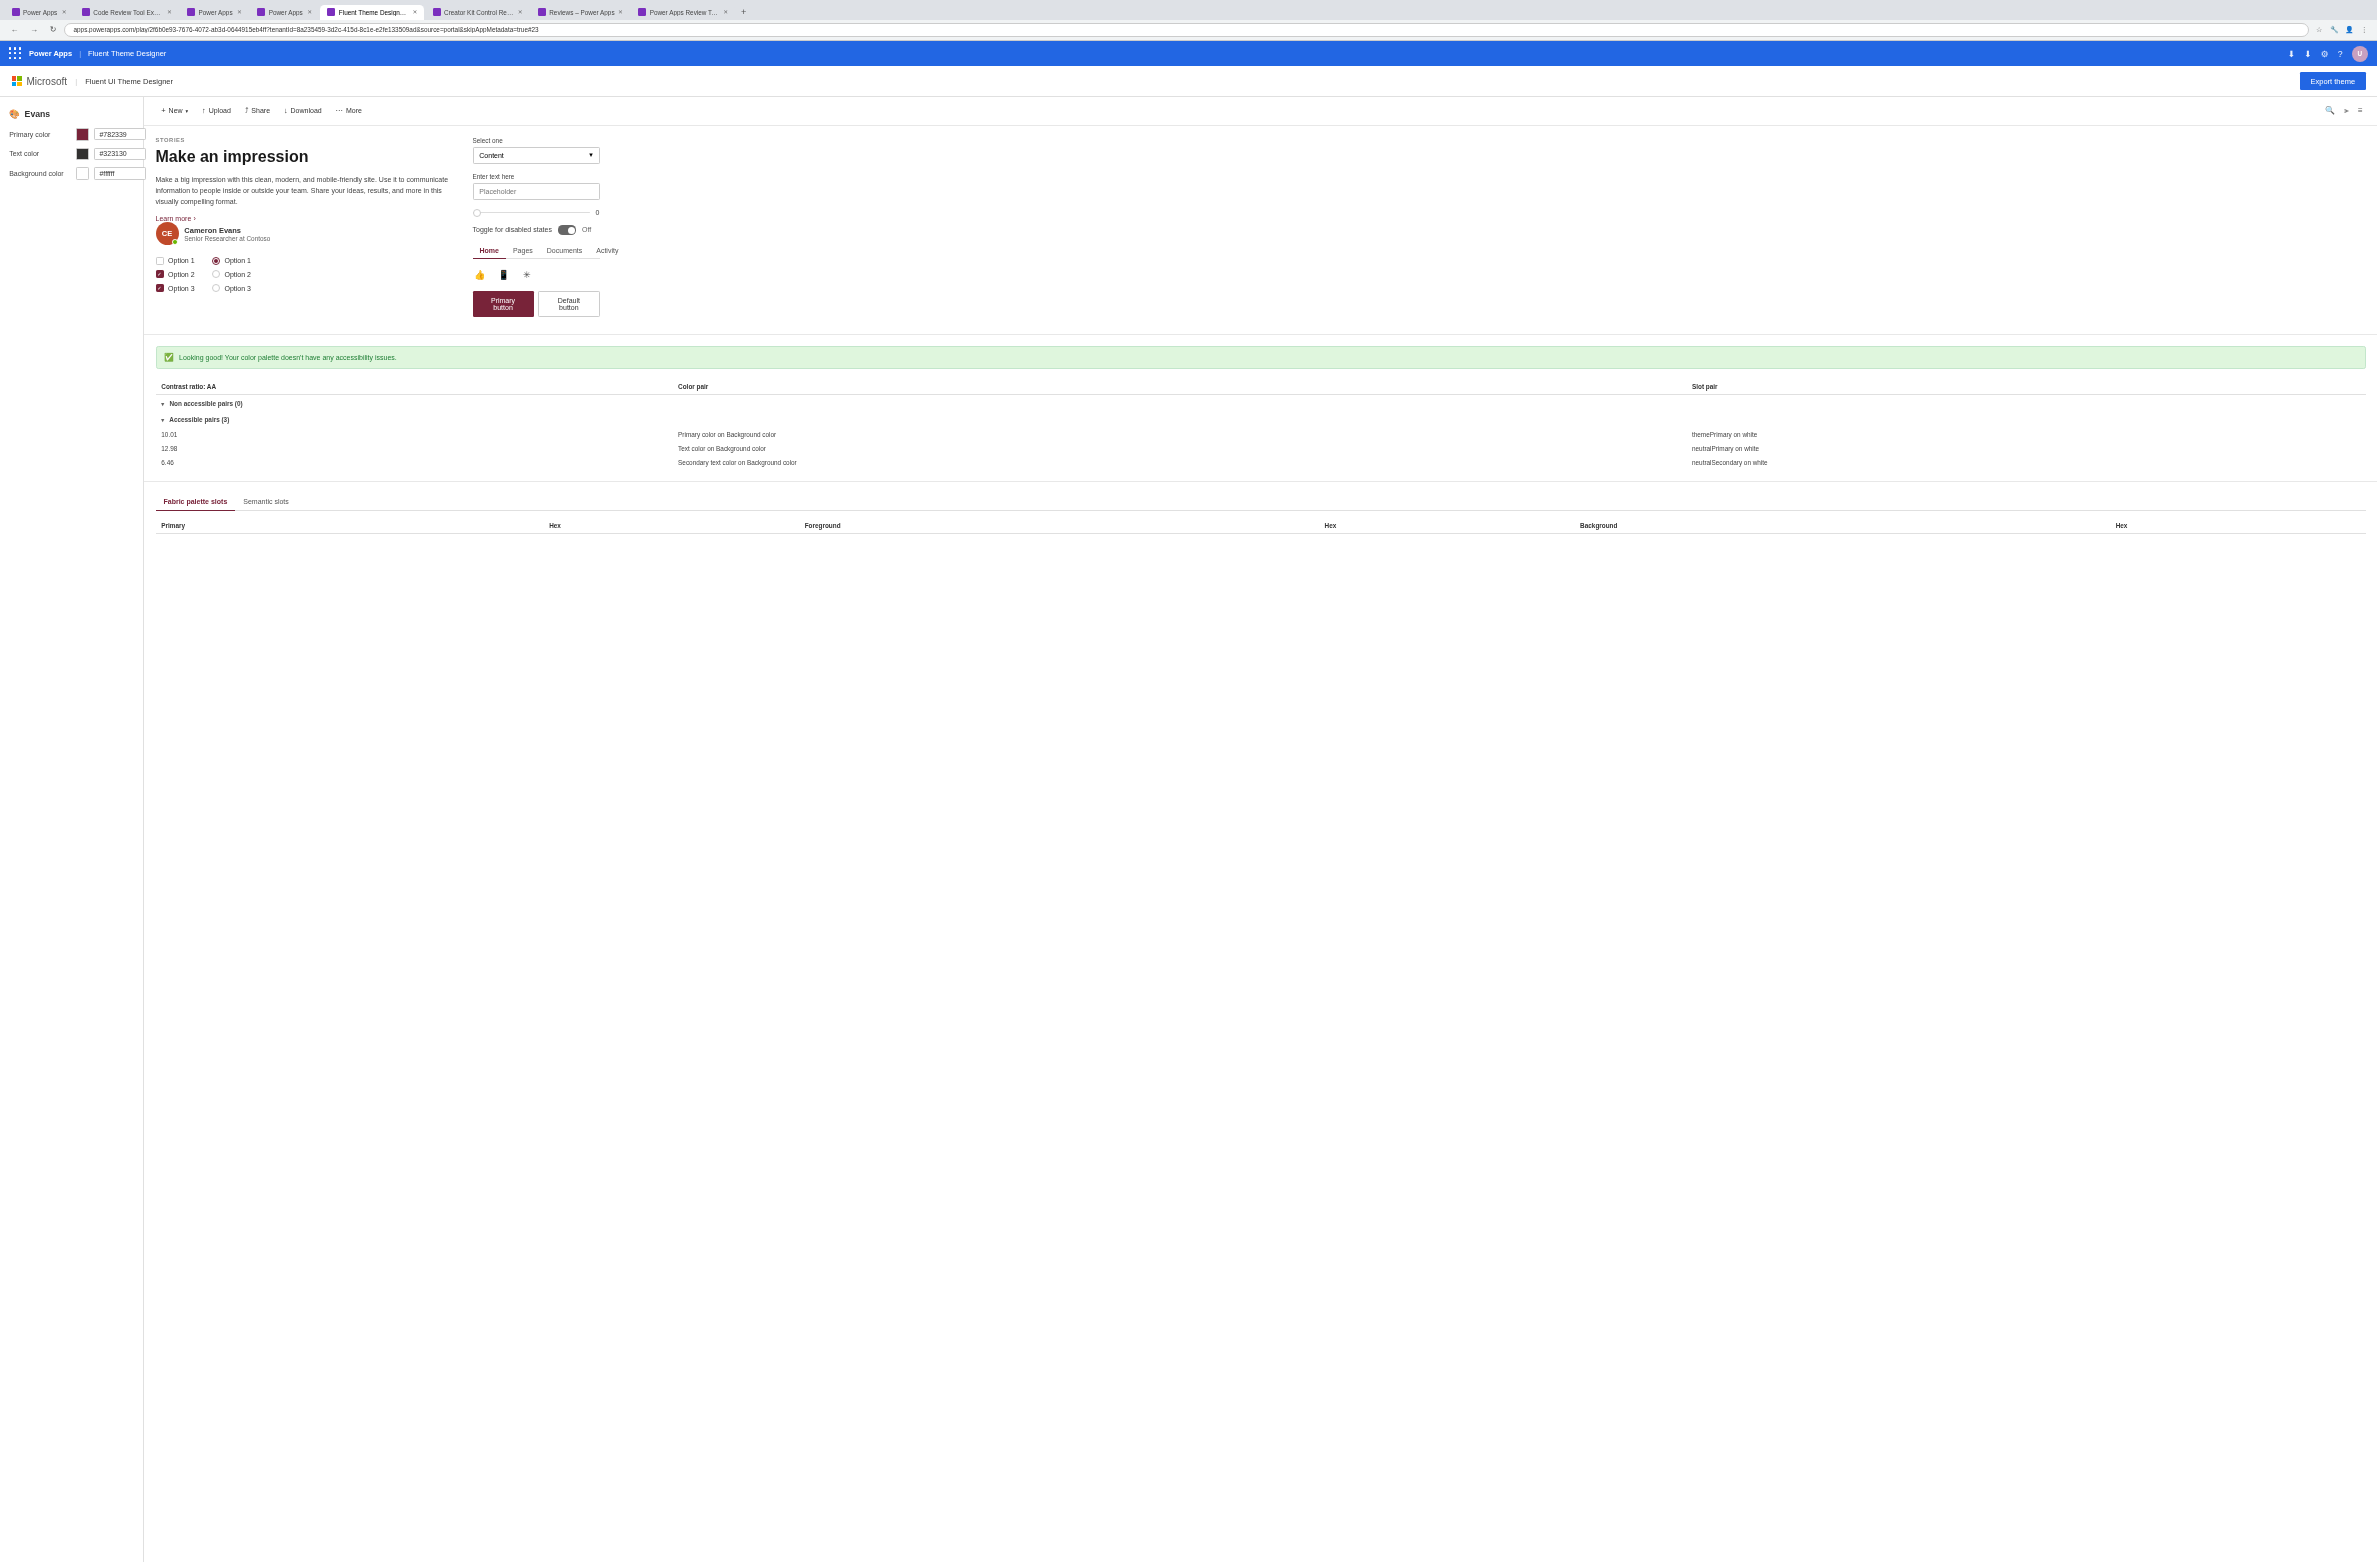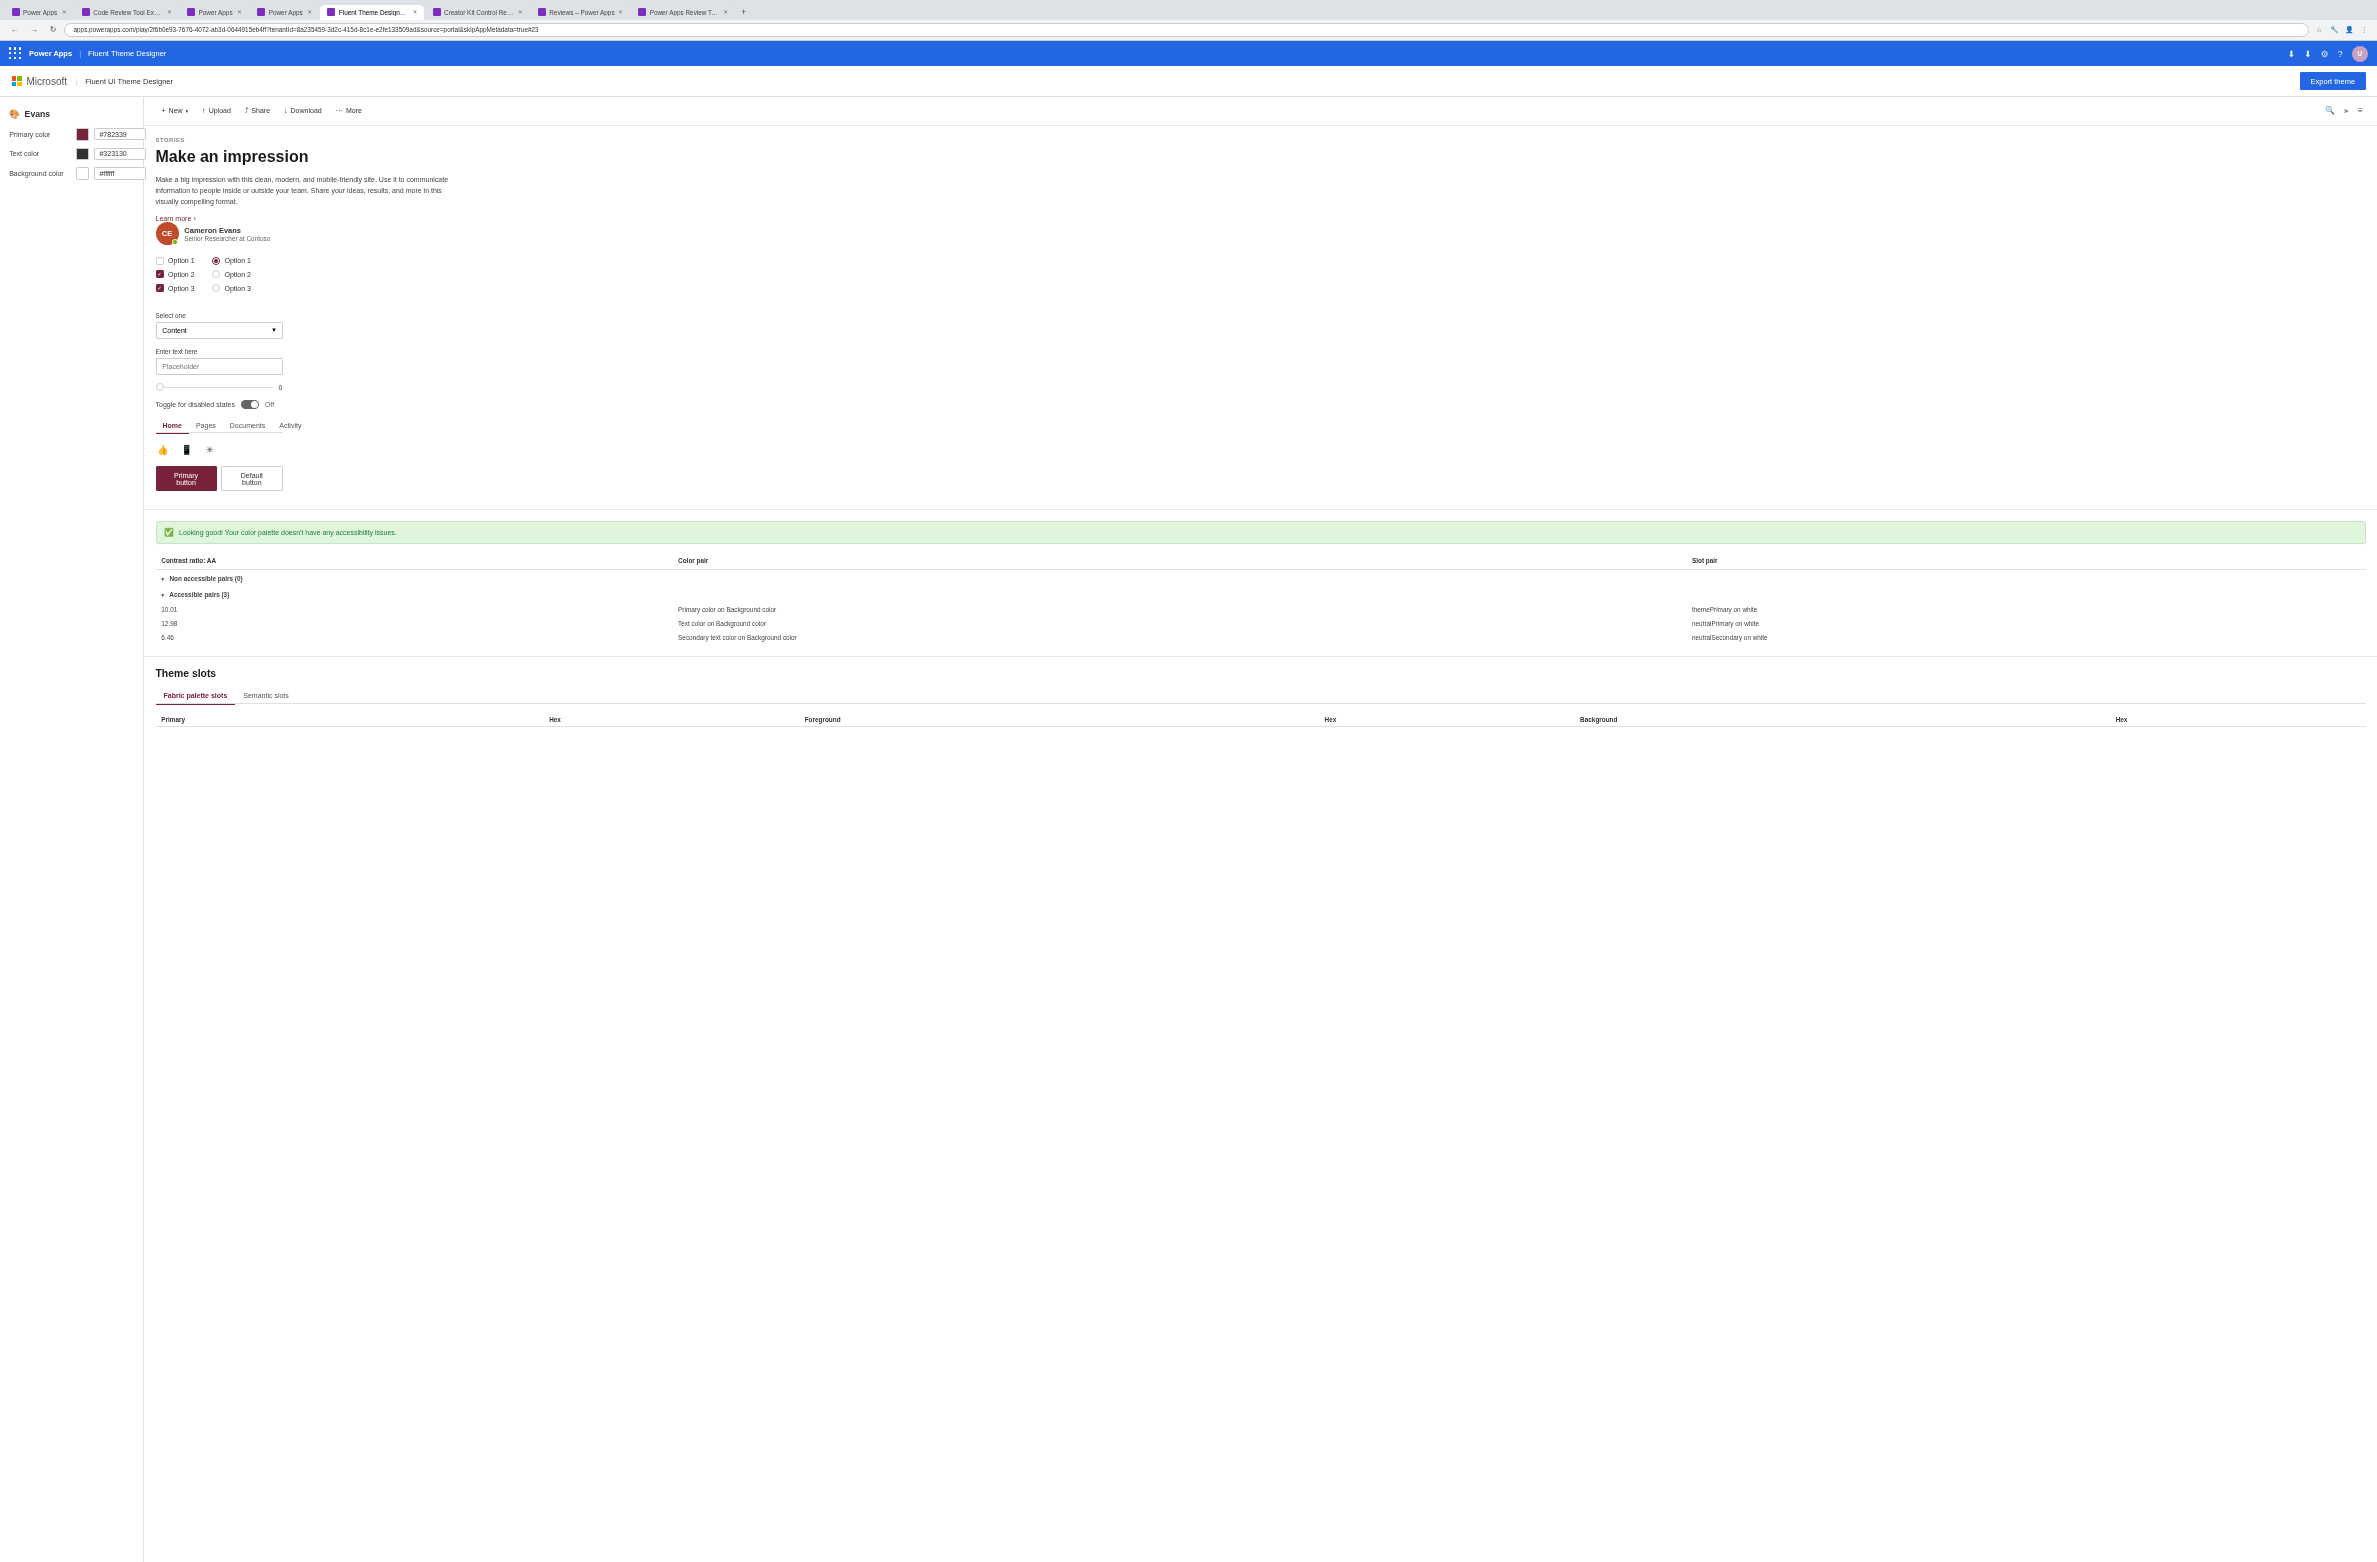--- a/index.html
+++ b/index.html
@@ -61,21 +61,21 @@
     .content-area { flex: 1; overflow-y: auto; padding: 0; }
 
     
     .toolbar { padding: 5.8px 11.5px; border-bottom: 0.6px solid #e8e8e8; display: flex; align-items: center; gap: 2.3px; }
     .toolbar-btn { display: flex; align-items: center; gap: 2.9px; padding: 2.9px 5.8px; border: none; background: none; cursor: pointer; font-size: 7px; color: #333; border-radius: 1.2px; }
     .toolbar-btn .icon { font-size: 7.5px; }
     .toolbar-right { margin-left: auto; display: flex; gap: 3.5px; }
     .toolbar-icon-btn { padding: 2.9px; border: none; background: none; cursor: pointer; font-size: 8px; color: #555; border-radius: 1.2px; }
 
     
-    .preview-area { display: flex; padding: 0 11.5px 11.5px; gap: 8px; flex-direction: column; }
+    .preview-area { display: flex; padding: 0 11.5px 11.5px; gap: 17px; }
 
     
     .left-preview { flex: 1; max-width: 300px; }
     .stories-label { font-size: 5.8px; font-weight: 600; color: #888; letter-spacing: 0.6px; margin: 11.5px 0 4.6px; text-transform: uppercase; }
     .headline { font-size: 16px; font-weight: 600; color: #1a1a1a; margin-bottom: 8px; }
     .body-text { font-size: 7px; color: #444; line-height: 1.6; margin-bottom: 8px; }
     .learn-more { color: #782339; font-size: 7px; cursor: pointer; display: flex; align-items: center; gap: 2.3px; }
     .person-card { display: flex; align-items: center; gap: 5.8px; margin-top: 0; }
     .avatar-circle { width: 23px; height: 23px; border-radius: 50%; background: #c04a2a; display: flex; align-items: center; justify-content: center; font-size: 7.5px; font-weight: 600; color: #fff; position: relative; flex-shrink: 0; }
     .avatar-status { position: absolute; bottom: 0.6px; right: 0.6px; width: 5.8px; height: 5.8px; border-radius: 50%; background: #6bb700; border: 1.2px solid #fff; }
@@ -447,21 +447,20 @@
           <tr class="table-row">
             <td class="indent">6.46</td>
             <td>Secondary text color on Background color</td>
             <td>neutralSecondary on white</td>
           </tr>
         </tbody>
       </table>
     </div>
 
     <div class="slots-section">
-      <h2 class="slots-title">Theme slots</h2>
       <div class="slots-tabs">
         <div class="slots-tab active">Fabric palette slots</div>
         <div class="slots-tab">Semantic slots</div>
       </div>
       <table class="slots-table">
         <thead>
           <tr>
             <th>Primary</th>
             <th>Hex</th>
             <th>Foreground</th>

